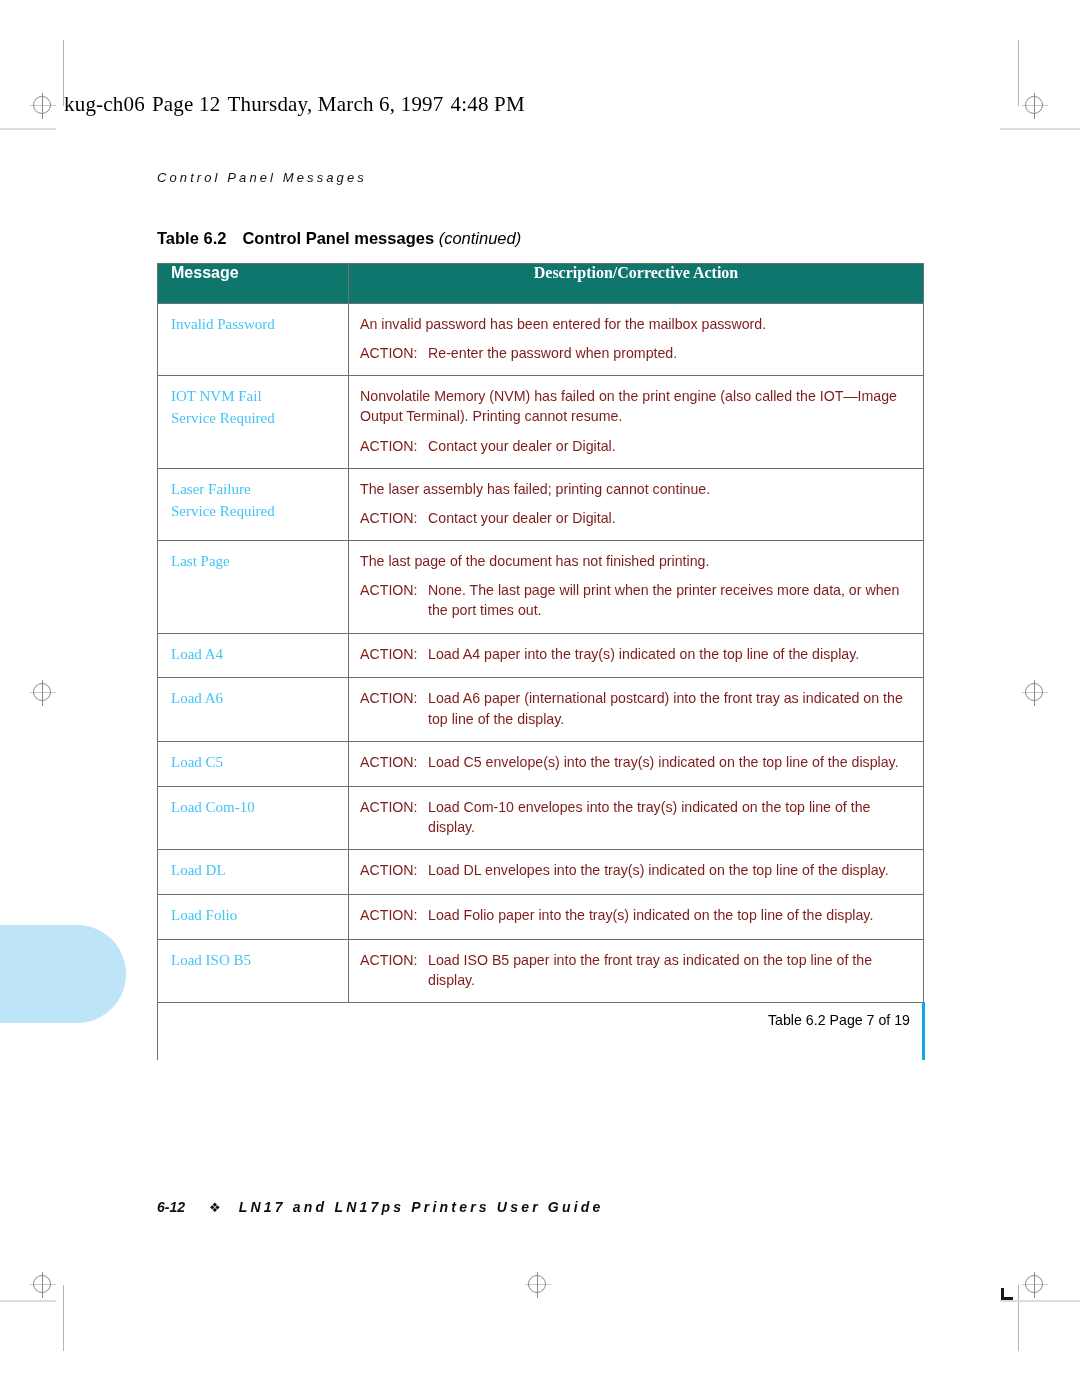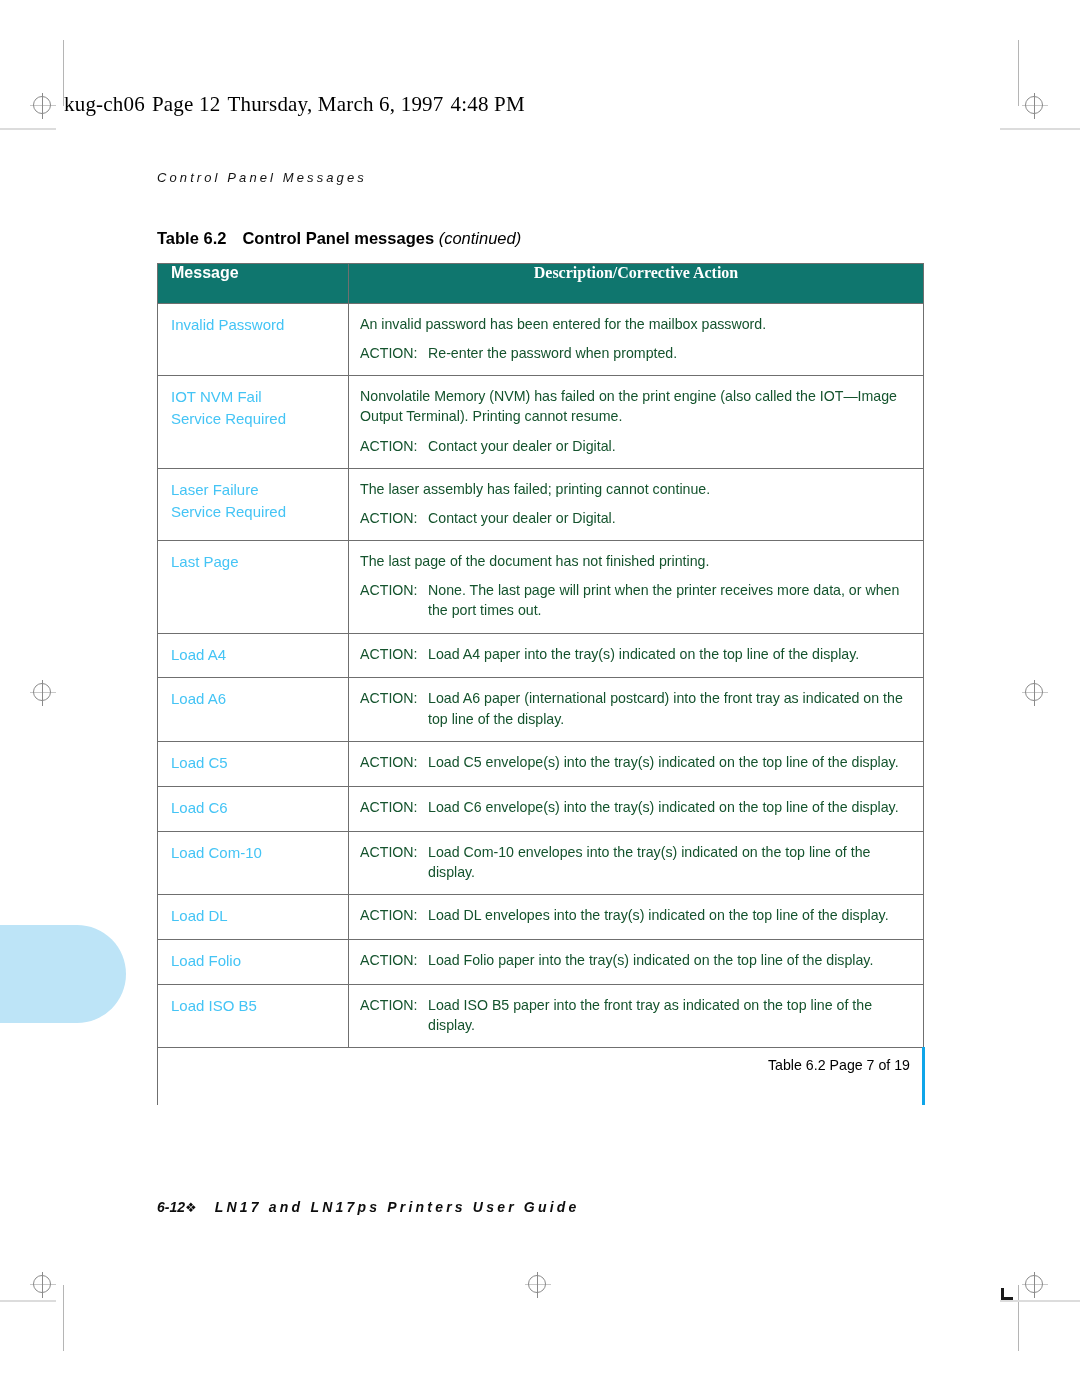--- a/index.html
+++ b/index.html
@@ -146,31 +146,31 @@
   }
   th.th-desc {
     text-align: center;
     font-size: 16px;
     font-weight: bold;
     font-family: "Liberation Serif", serif;
   }
 
   td.msg-cell {
     padding: 10px 6px 12px 13px;
-    font-family: Liberation Sans, sans-serif;
+    font-family: Liberation Serif, serif;
     font-size: 15px;
     color: #44c4f5;
     line-height: 1.46;
     white-space: nowrap;
   }
   td.desc-cell {
     padding: 10px 12px 12px 11px;
     font-size: 14.2px;
     line-height: 1.42;
-    color: #14532d;
+    color: #7f1d1d;
   }
   .desc-cell .para { margin: 0 0 9px 0; }
   .desc-cell .para:last-child { margin-bottom: 0; }
 
   .action-row {
     display: flex;
     align-items: flex-start;
     justify-content: flex-end;
   }
   .action-row .action-label {
@@ -200,21 +200,21 @@
     font-family: "Liberation Sans", sans-serif;
     font-style: italic;
     font-size: 14px;
     white-space: nowrap;
     color: #0d0d0d;
   }
   .page-footer .folio {
     font-weight: bold;
     font-style: italic;
     letter-spacing: 0;
-    margin-right: 0;
+    margin-right: 24px;
   }
   .page-footer .diamond {
     font-style: normal;
     font-size: 13px;
     margin-right: 18px;
   }
   .page-footer .guide {
     letter-spacing: 3.2px;
     font-weight: bold;
   }
@@ -353,29 +353,20 @@
       <tr>
         <td class="msg-cell"><span>Load C5</span></td>
         <td class="desc-cell">
           <div class="para action-row">
             <span class="action-label">ACTION:</span>
             <span class="action-text">Load C5 envelope(s) into the tray(s) indicated on the top line of the display.</span>
           </div>
         </td>
       </tr>
       <tr>
-        <td class="msg-cell"><span>Load C6</span></td>
-        <td class="desc-cell">
-          <div class="para action-row">
-            <span class="action-label">ACTION:</span>
-            <span class="action-text">Load C6 envelope(s) into the tray(s) indicated on the top line of the display.</span>
-          </div>
-        </td>
-      </tr>
-      <tr>
         <td class="msg-cell"><span>Load Com-10</span></td>
         <td class="desc-cell">
           <div class="para action-row">
             <span class="action-label">ACTION:</span>
             <span class="action-text">Load Com-10 envelopes into the tray(s) indicated on the top line of the display.</span>
           </div>
         </td>
       </tr>
       <tr>
         <td class="msg-cell"><span>Load DL</span></td>

